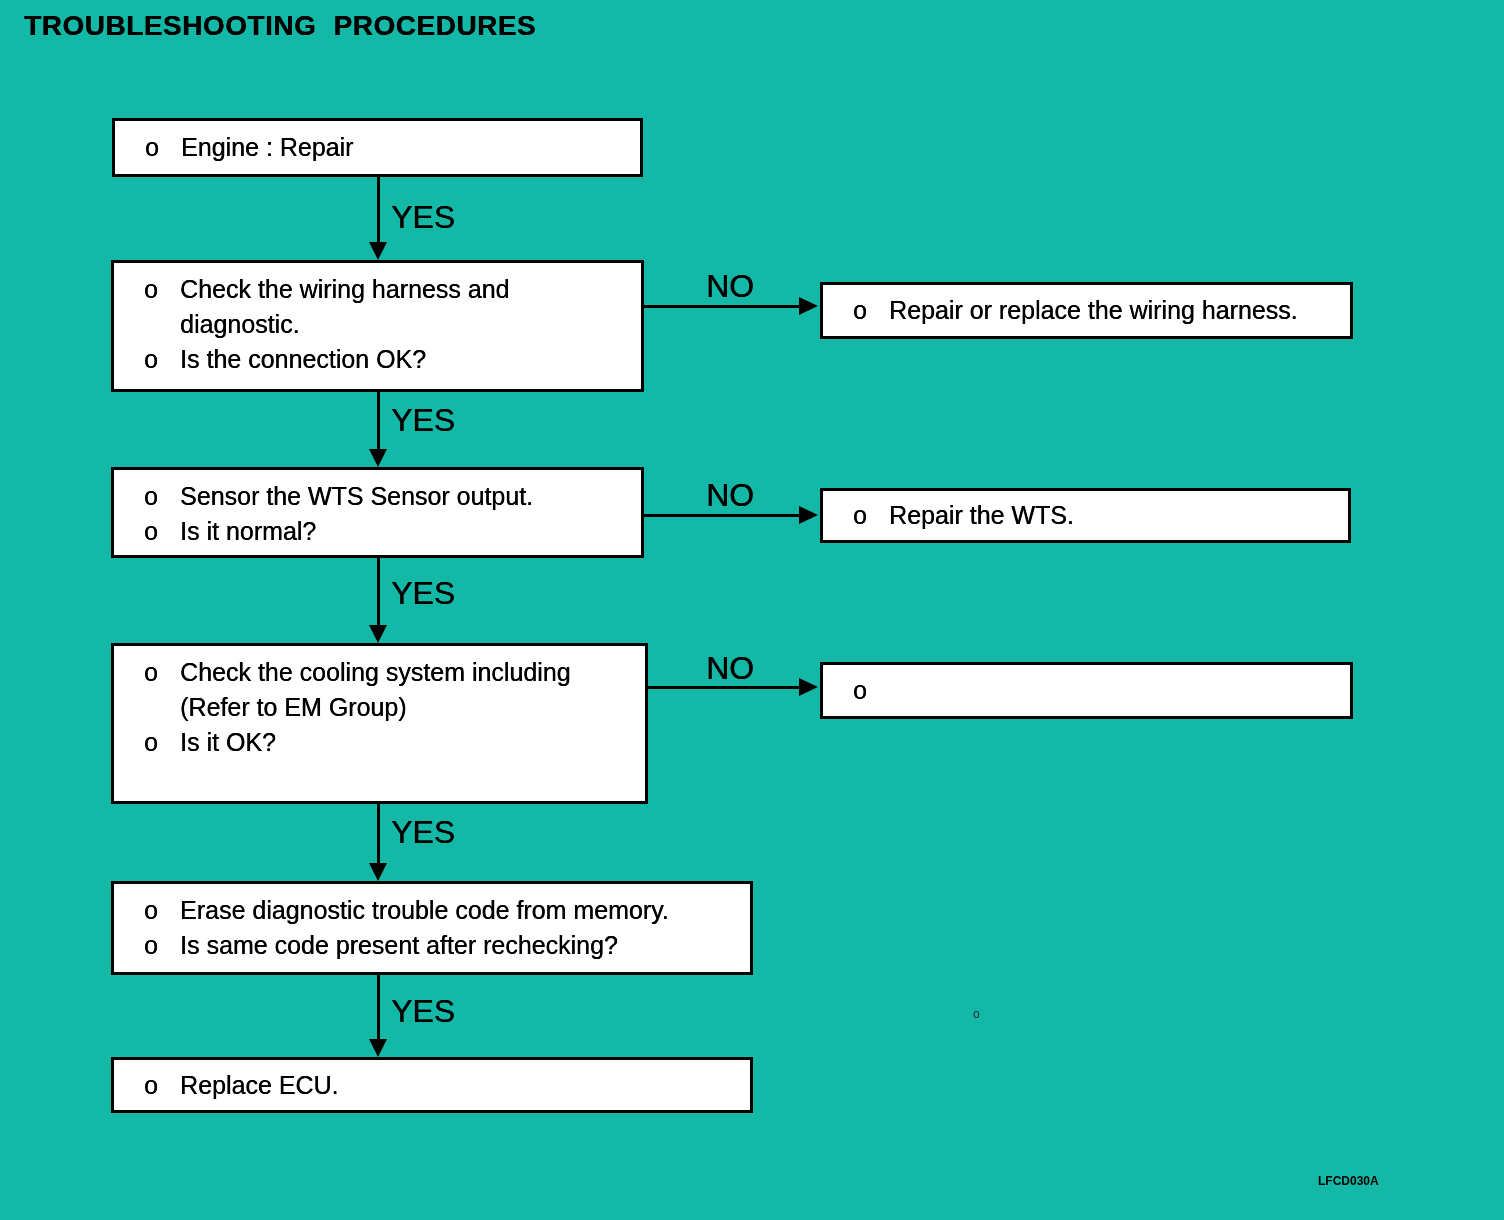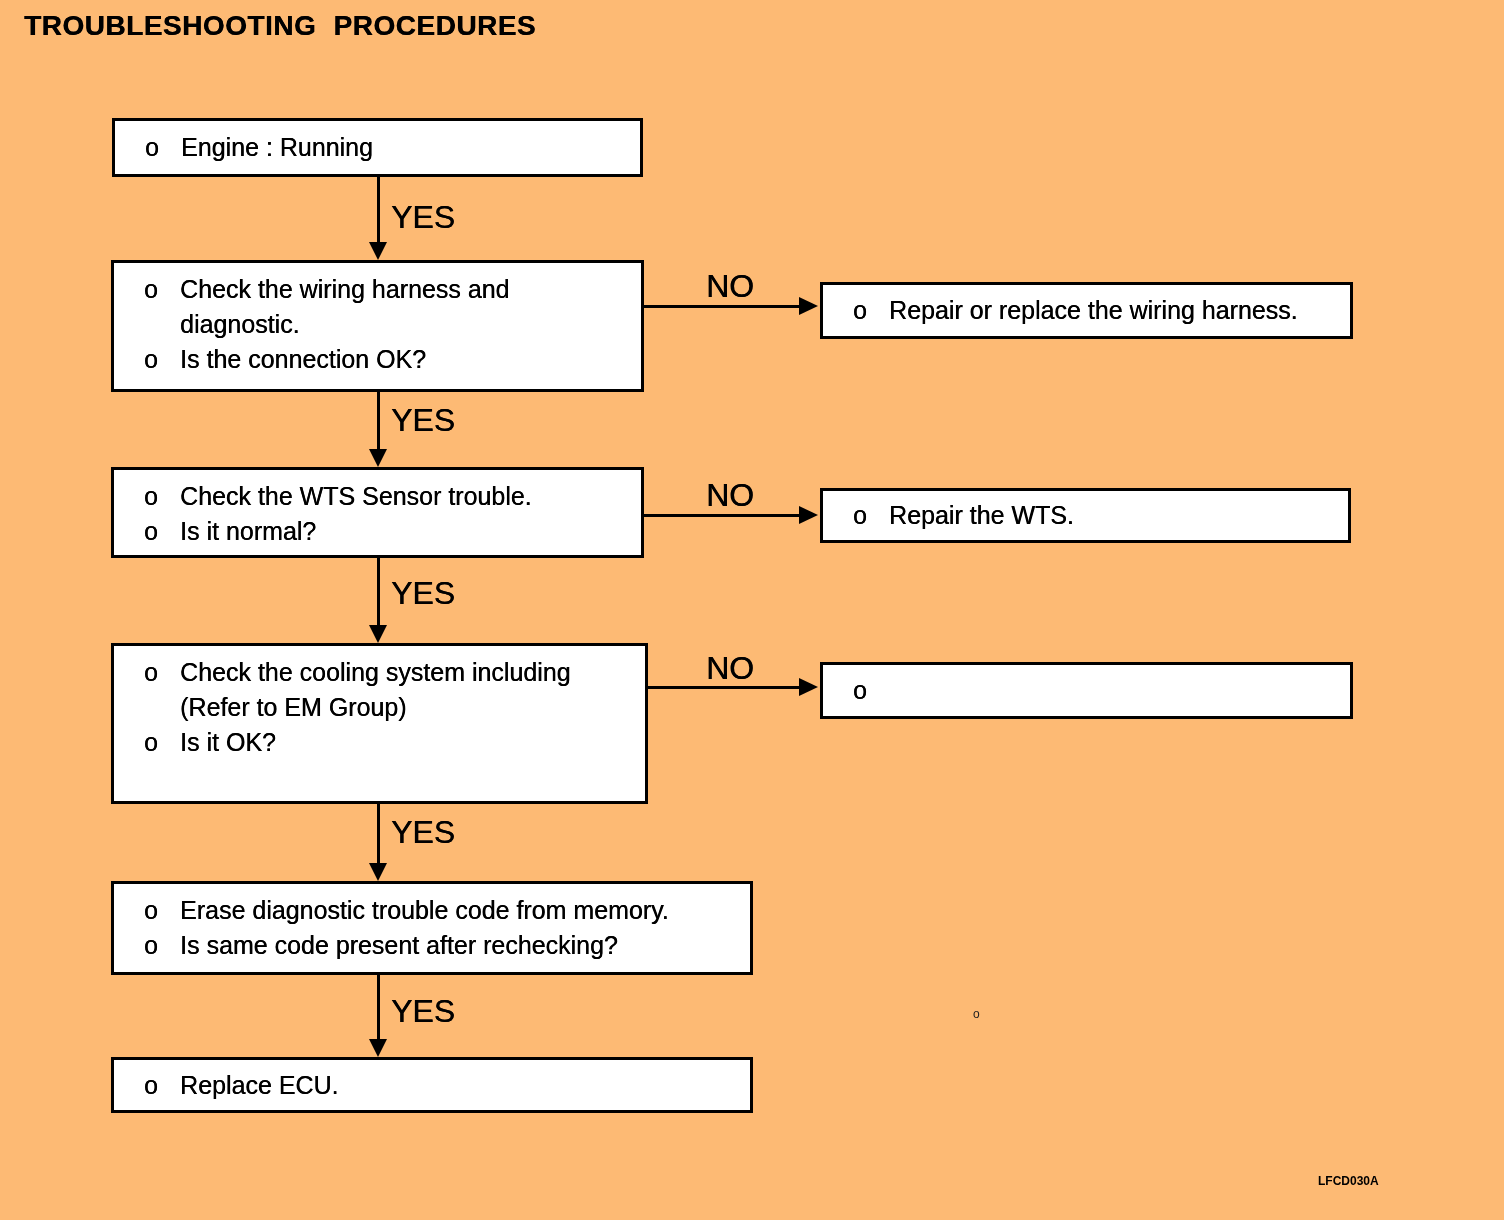--- a/index.html
+++ b/index.html
@@ -1,17 +1,17 @@
 <!DOCTYPE html>
 <html><head>
 <meta charset="utf-8">
 <style>
   html,body{margin:0;padding:0;background:#ffffff;}
   .canvas{
-    position:relative;width:1504px;height:1220px;background:#fdba74;
+    position:relative;width:1504px;height:1220px;background:#14b8a6;
     font-family:"Liberation Sans",sans-serif;color:#000;overflow:hidden;
   }
   .title{
     position:absolute;left:24px;top:10px;
     font-size:28px;font-weight:bold;letter-spacing:.5px;word-spacing:9px;
     text-shadow:.4px 0 0 #000;
   }
   .box{
     position:absolute;border:3px solid #000;background:#fff;box-sizing:border-box;
   }
@@ -43,21 +43,21 @@
 <body>
 
 <div class="canvas">
 
   <div class="title">TROUBLESHOOTING PROCEDURES</div>
 
   <div class="box center" style="left:112px;top:118px;width:531px;height:59px;">
     <div class="content">
       <div class="line">
         <span class="bullet">o</span>
-        <span class="txt">Engine : Running</span>
+        <span class="txt">Engine : Repair</span>
       </div>
     </div>
   </div>
 
   <div class="vline" style="left:377px;top:176px;height:67px;"></div>
   <div class="arrow-down" style="left:369px;top:242px;"></div>
   <div class="flow-label" style="left:391px;top:202px;">YES</div>
 
   <div class="box" style="left:111px;top:260px;width:533px;height:132px;">
     <div class="content">
@@ -90,21 +90,21 @@
   </div>
 
   <div class="vline" style="left:377px;top:391px;height:59px;"></div>
   <div class="arrow-down" style="left:369px;top:449px;"></div>
   <div class="flow-label" style="left:391px;top:405px;">YES</div>
 
   <div class="box" style="left:111px;top:467px;width:533px;height:91px;">
     <div class="content">
       <div class="line">
         <span class="bullet">o</span>
-        <span class="txt">Check the WTS Sensor trouble.</span>
+        <span class="txt">Sensor the WTS Sensor output.</span>
       </div>
       <div class="line">
         <span class="bullet">o</span>
         <span class="txt">Is it normal?</span>
       </div>
     </div>
   </div>
 
   <div class="hline" style="left:644px;top:514px;width:156px;"></div>
   <div class="arrow-right" style="left:799px;top:506px;"></div>

